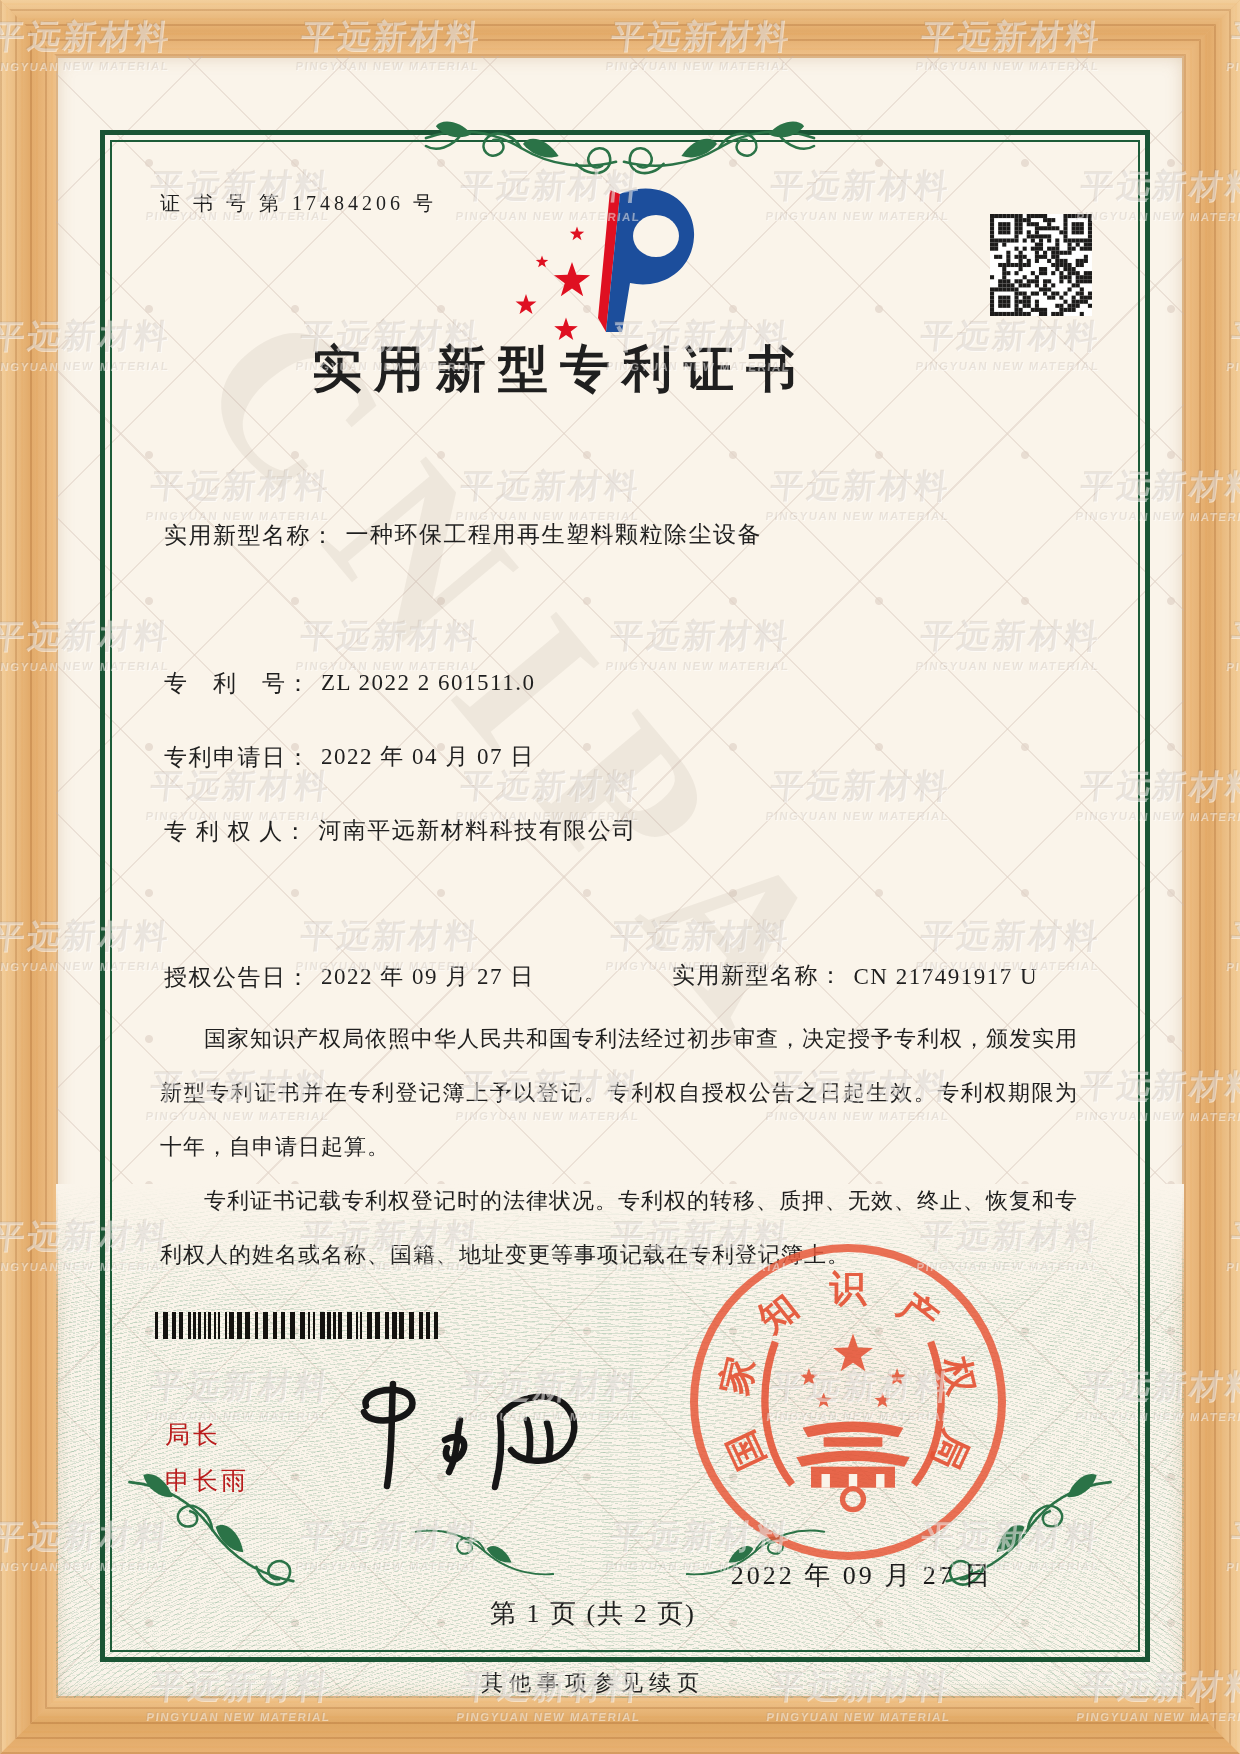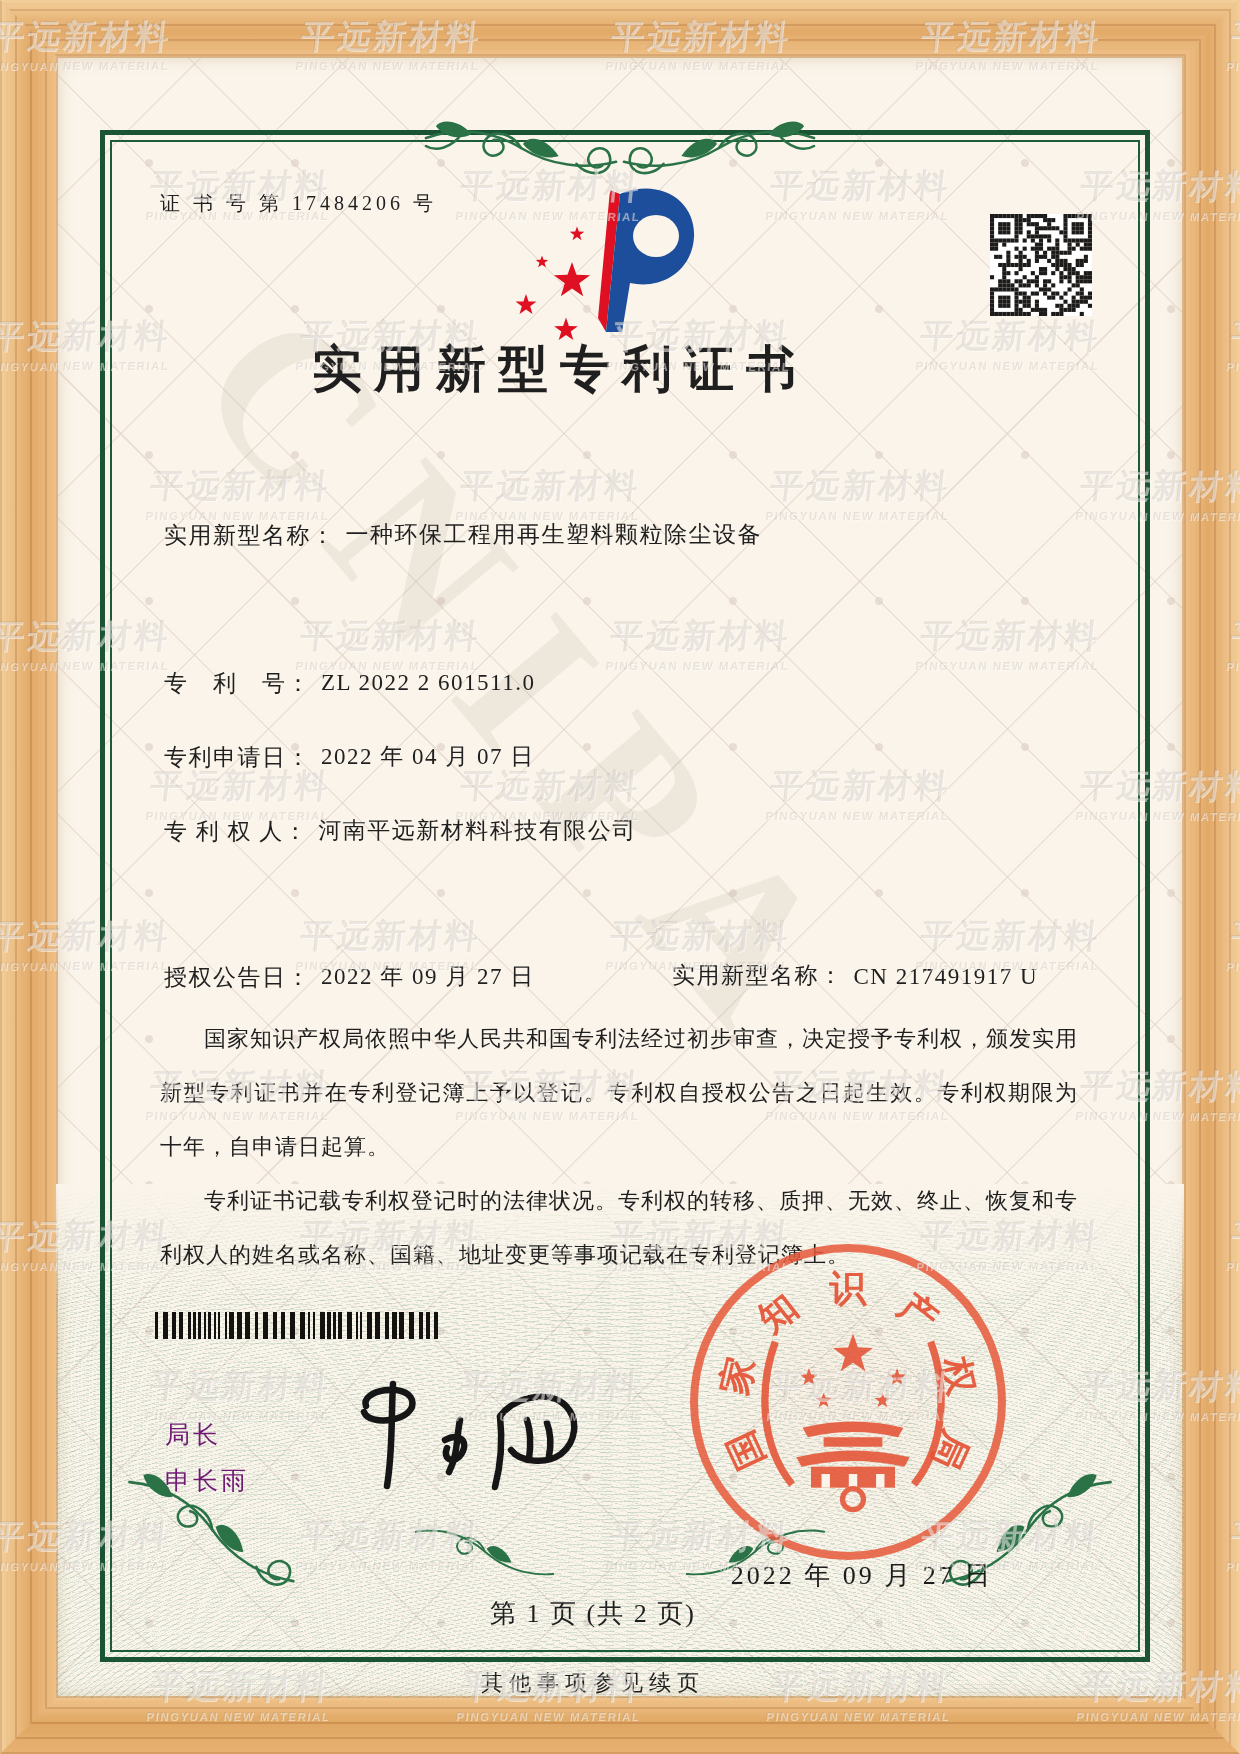--- a/index.html
+++ b/index.html
@@ -73,21 +73,21 @@
   .r1{top:462px}.r2{top:536px}.r3{top:610px}.r4{top:684px}.r5{top:758px}
   .r6{top:828px}.r6 .fvalue{width:770px;}
   .r7{top:904px}
   .grant-no{position:absolute;left:616px;top:904px;font-size:23px;letter-spacing:1.5px;display:flex;}
   .legal{position:absolute;left:104px;top:956px;width:918px;font-size:22px;line-height:54px;
          text-align:justify;letter-spacing:1px;}
   .legal p{margin:0;text-indent:2em;}
   .barcode{position:absolute;left:99px;top:1256px;width:298px;height:27px;display:flex;align-items:stretch;}
   .barcode div{background:#14120f;height:100%;}
   .director{position:absolute;left:109px;font-family:"Liberation Sans","DejaVu Sans",sans-serif;
-            font-size:25px;letter-spacing:3px;color:#701a75;}
+            font-size:25px;letter-spacing:3px;color:#b91c1c;}
   .d1{top:1362px}.d2{top:1408px}
   .sig{position:absolute;left:292px;top:1310px;}
   
   .seal{position:absolute;left:634px;top:1188px;width:316px;height:316px;border-radius:50%;
         border:8px solid rgba(230,88,58,.85);box-sizing:border-box;
         background:radial-gradient(circle,rgba(240,120,90,.05),rgba(240,120,90,0) 70%);}
   .seal-char{position:absolute;width:40px;height:40px;line-height:40px;text-align:center;
              font-size:37px;font-weight:bold;color:rgba(228,82,52,.92);}
   .seal-emblem{position:absolute;left:50px;top:52px;}
   .seal-date{position:absolute;left:646px;top:1502px;width:320px;text-align:center;

